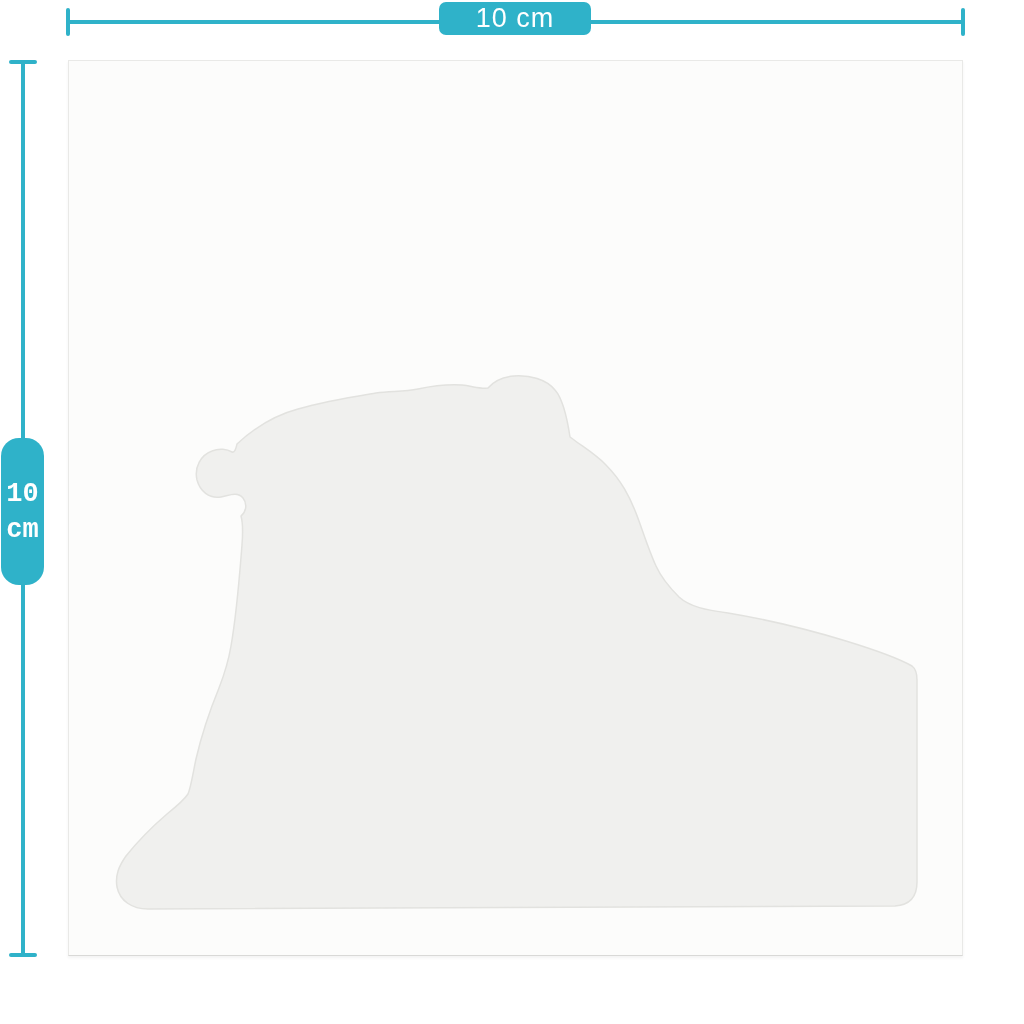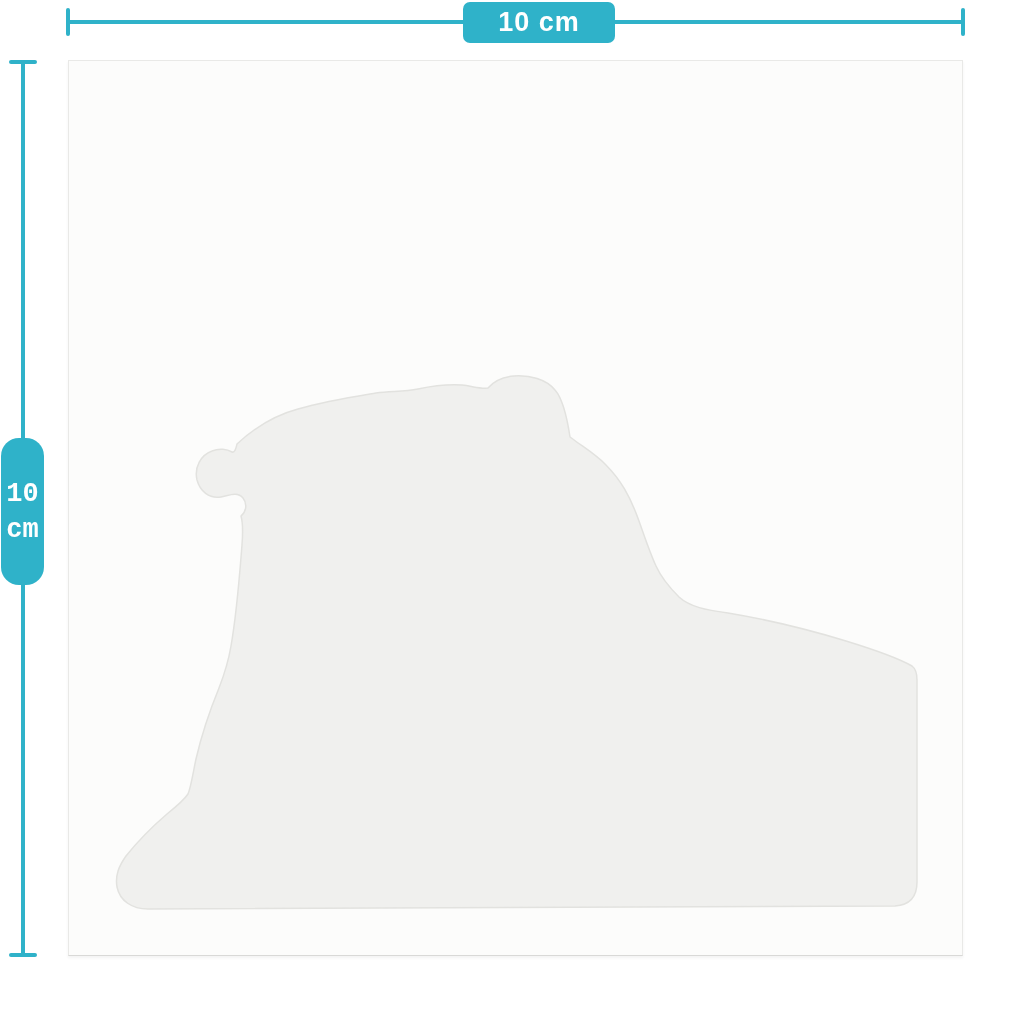--- a/index.html
+++ b/index.html
@@ -50,30 +50,29 @@
     position: absolute;
     width: 4px; height: 28px;
     top: 8px;
     border-radius: 2px;
   }
   .h-tick.left  { left: 66px; }
   .h-tick.right { left: 961px; }
   .h-dim-label {
     position: absolute;
     left: 439px; top: 2px;
-    width: 152px; height: 41px;
+    width: 152px; height: 33px;
     border-radius: 7px;
     color: #ffffff;
     font-size: 27px;
-    font-weight: 700;
+    font-weight: 400;
     letter-spacing: 1px;
     display: flex;
     align-items: center;
     justify-content: center;
-    margin-left: 24px;
   }
 
   
   .v-dim-line {
     position: absolute;
     left: 21px; top: 62px;
     width: 4px; height: 895px;
     border-radius: 2px;
   }
   .v-tick {

